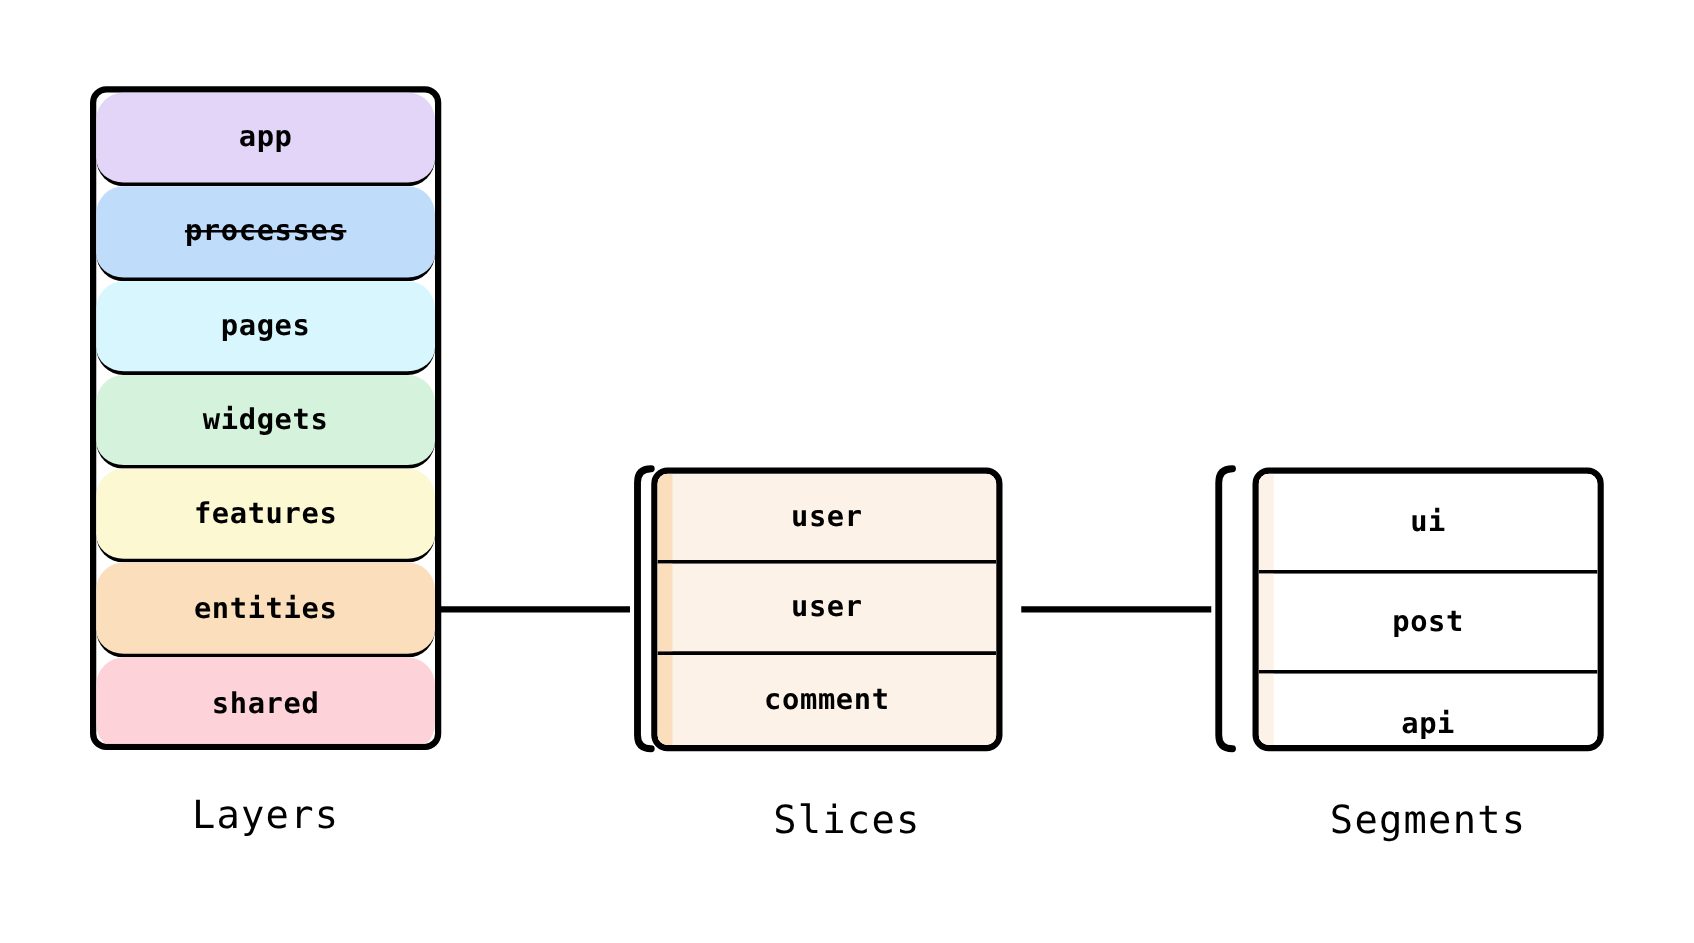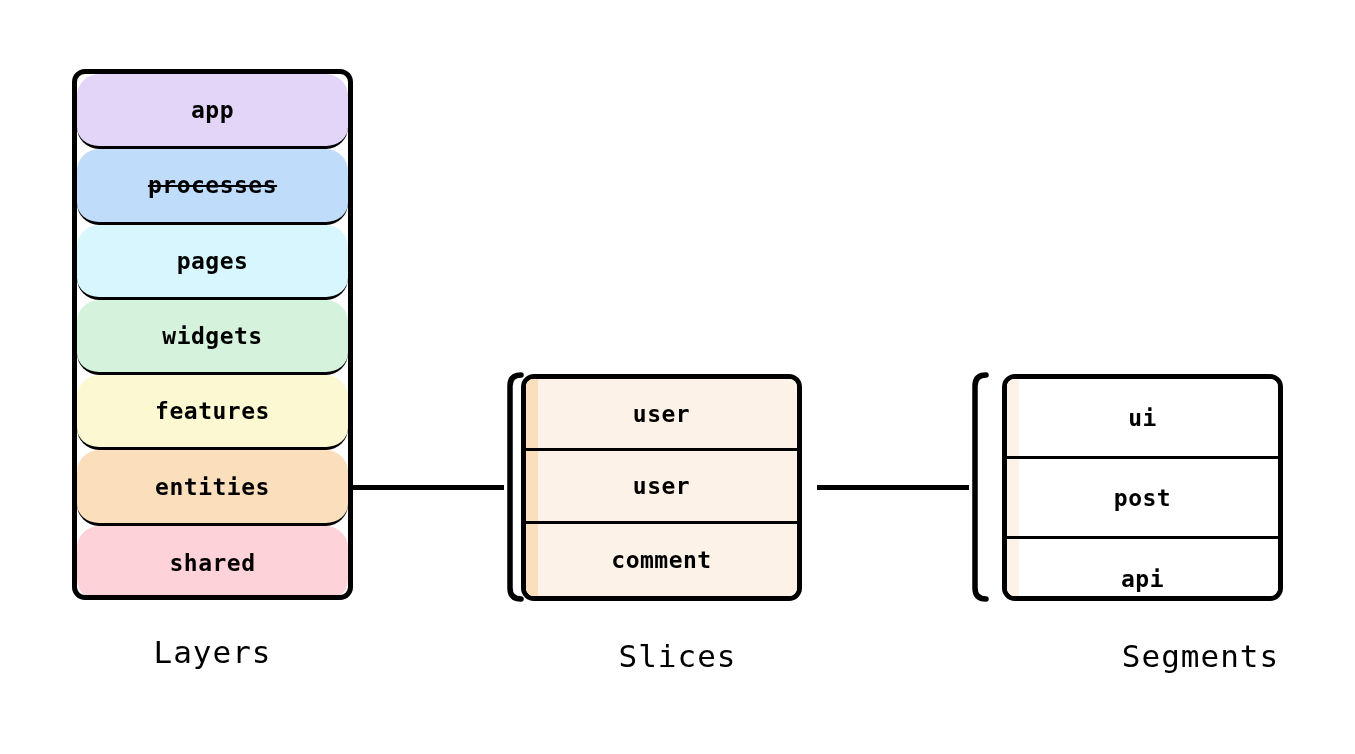--- a/index.html
+++ b/index.html
@@ -106,21 +106,21 @@
     position: absolute;
     text-align: center;
     font-size: 31px;
     font-weight: normal;
     color: #000000;
     letter-spacing: 1px;
     white-space: nowrap;
   }
   #caption-layers   { left: 72px;  top: 634px; width: 281px; }
   #caption-slices   { left: 537px; top: 638px; width: 281px; }
-  #caption-segments { left: 1060px; top: 638px; width: 281px; }
+  #caption-segments { left: 1002px; top: 638px; width: 281px; }
 </style>
 </head>
 <body>
 
 <div id="stage" style="background: rgb(255, 255, 255);">
 
   <div class="stack" id="layers-stack">
     <div class="row" style="background: rgb(227, 213, 248);">
       <span class="txt">app</span>
     </div>

